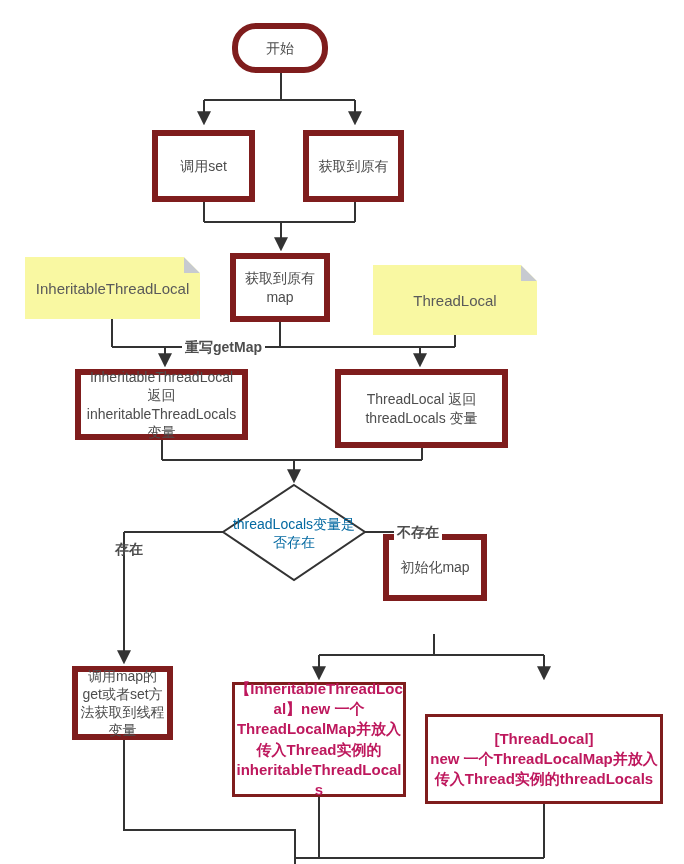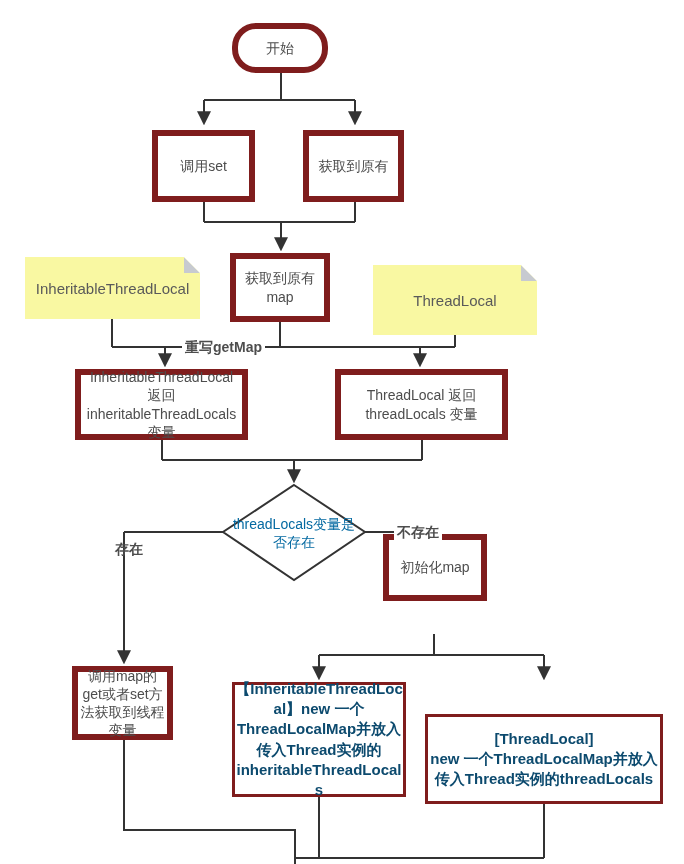--- a/index.html
+++ b/index.html
@@ -7,21 +7,21 @@
     position:relative;width:684px;height:864px;background:#ffffff;overflow:hidden;
     font-family:"Liberation Sans","DejaVu Sans",sans-serif;
   }
   #edges{position:absolute;left:0;top:0;width:684px;height:864px;}
   .node{
     position:absolute;box-sizing:border-box;display:flex;align-items:center;justify-content:center;
     text-align:center;background:#ffffff;border:6px solid #7f1d1d;color:#4d4d4d;
     font-size:14px;line-height:1.3;white-space:pre-line;z-index:2;
   }
   .stadium{border-radius:24px;}
-  .bold-node{font-weight:bold;border-width:3px;color:#0c4a6e;font-size:15px;line-height:1.35;}
+  .bold-node{font-weight:bold;border-width:3px;color:#be185d;font-size:15px;line-height:1.35;}
   .note{
     position:absolute;box-sizing:border-box;display:flex;align-items:center;justify-content:center;
     text-align:center;background:#f9f8a2;color:#5a5a5a;font-size:15px;z-index:2;
   }
   .note .fold-shadow{
     position:absolute;top:0;right:0;width:0;height:0;
     border-bottom:16px solid #c7cad0;border-right:16px solid transparent;
   }
   .note .fold-cut{
     position:absolute;top:0;right:0;width:0;height:0;
@@ -105,21 +105,21 @@
     <span>ThreadLocal</span>
     <span class="fold-shadow"></span>
     <span class="fold-cut"></span>
   </div>
 
   <div class="node" style="left:75px;top:369px;width:173px;height:71px;">InheritableThreadLocal
 返回
 inheritableThreadLocals
 变量</div>
 
-  <div class="node" style="left:335px;top:369px;width:173px;height:71px;">ThreadLocal  返回
+  <div class="node" style="left:335px;top:369px;width:173px;height:79px;">ThreadLocal  返回
 threadLocals 变量</div>
 
   <div class="diamond-label" style="left:214px;top:514px;width:160px;height:38px;">threadLocals变量是
 否存在</div>
 
   <div class="node" style="left:383px;top:534px;width:104px;height:67px;">初始化map</div>
 
   <div class="node" style="left:72px;top:666px;width:101px;height:74px;">调用map的
 get或者set方
 法获取到线程

